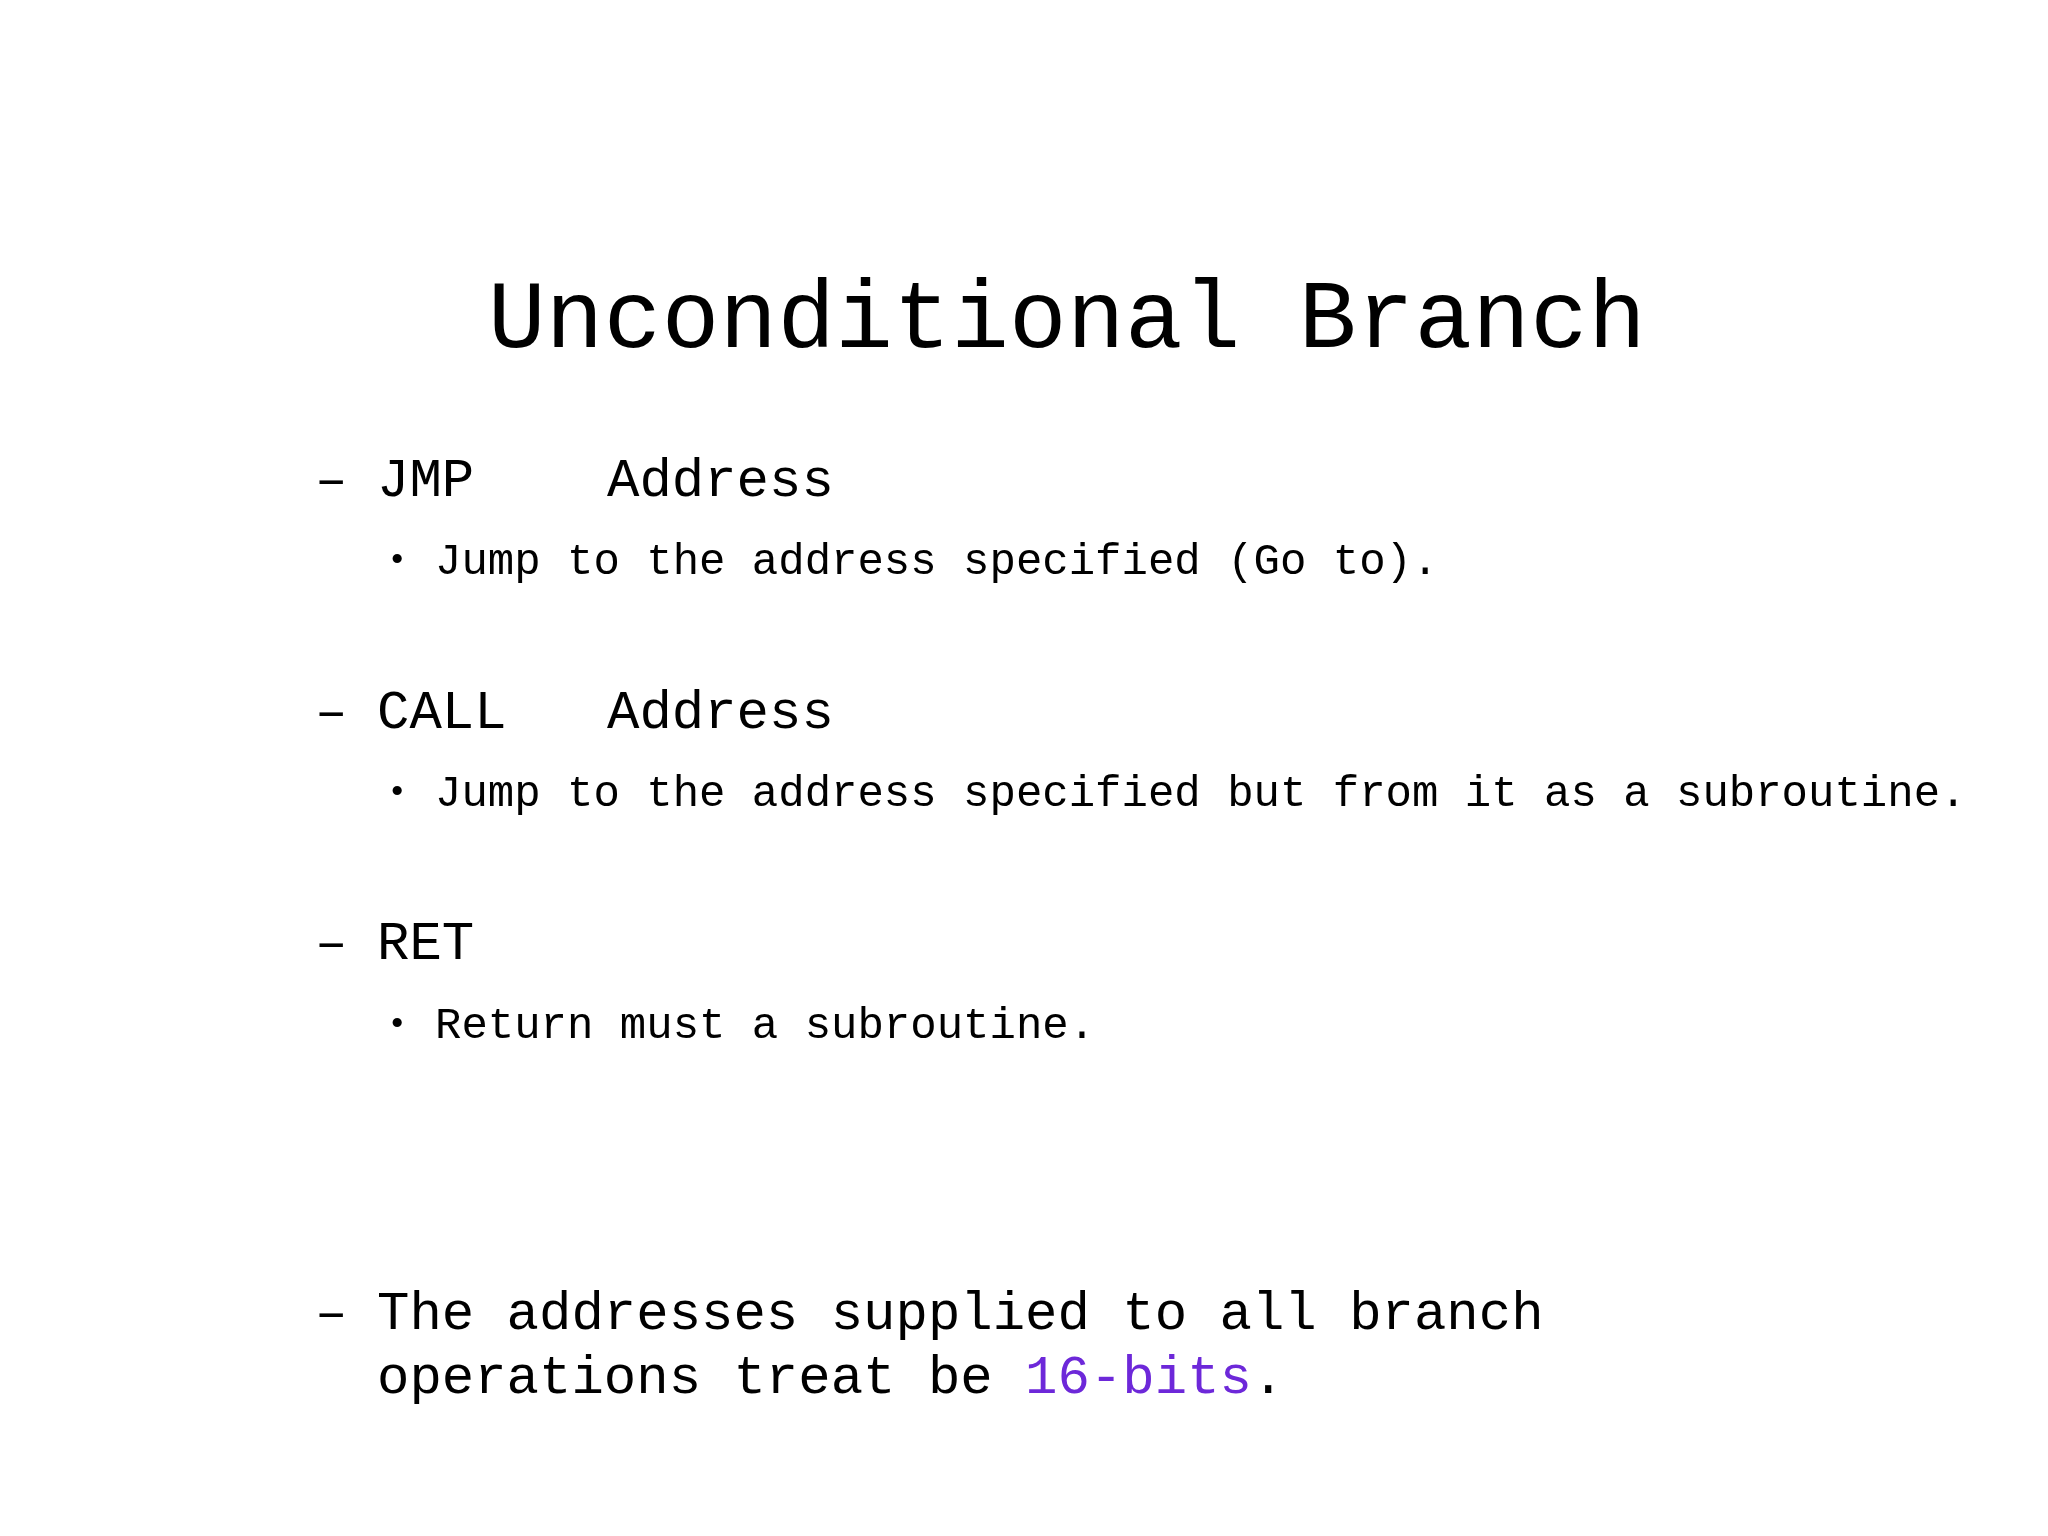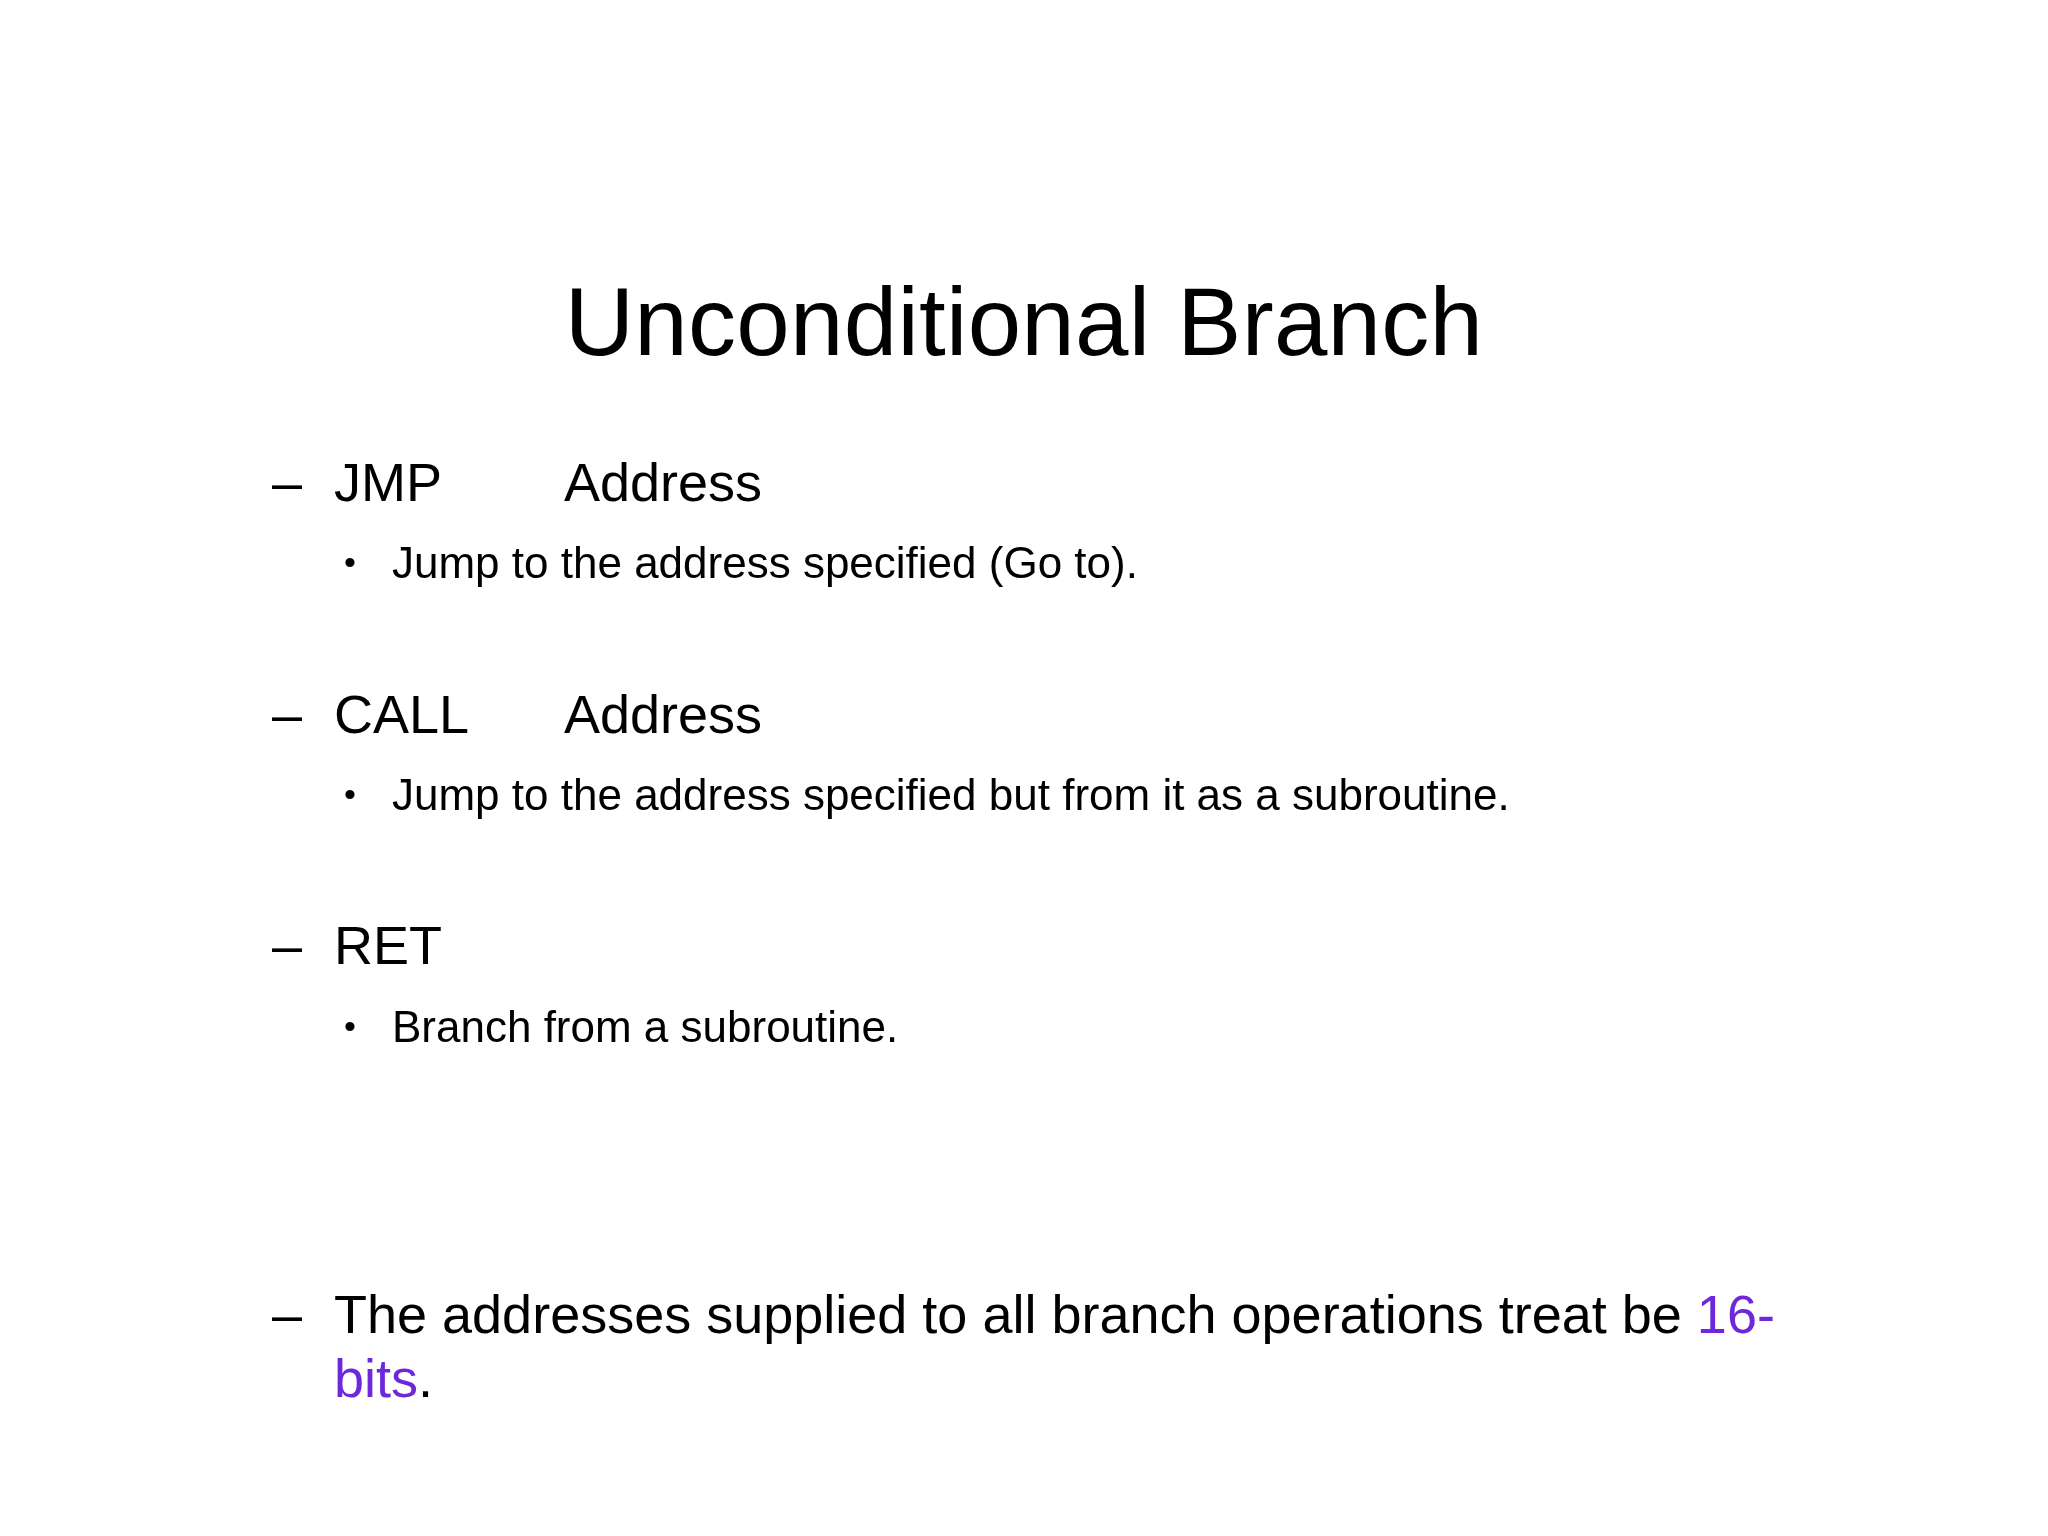--- a/index.html
+++ b/index.html
@@ -7,24 +7,25 @@
     margin: 0;
     padding: 0;
     background: #ffffff;
   }
 
   .slide {
     position: relative;
     width: 1928px;
     height: 1536px;
     background: #ffffff;
-    font-family: Liberation Sans, sans-serif;
+    font-family: Liberation Mono, monospace;
     color: #000000;
     overflow: hidden;
     box-sizing: border-box;
+    margin-left: 43px;
   }
 
   
   .slide-title {
     position: absolute;
     left: 0;
     top: 208px;
     width: 2048px;
     text-align: center;
     font-size: 96px;
@@ -174,21 +175,21 @@
 
     <div class="group">
       <div class="dash-line">
         <span class="dash-marker">–</span>
         <span class="dash-text">
           <span class="kw">RET</span><span></span>
         </span>
       </div>
       <div class="bullet-line">
         <span class="bullet-marker">•</span>
-        <span class="bullet-text">Branch from a subroutine.</span>
+        <span class="bullet-text">Return must a subroutine.</span>
       </div>
     </div>
 
     <div class="final-block">
       <div class="final-line">
         <span class="dash-marker">–</span>
         <span class="final-text"><span>The addresses supplied to all branch operations treat be </span><span class="highlight-red">16-bits</span><span class="period-black">.</span></span>
       </div>
     </div>
 

